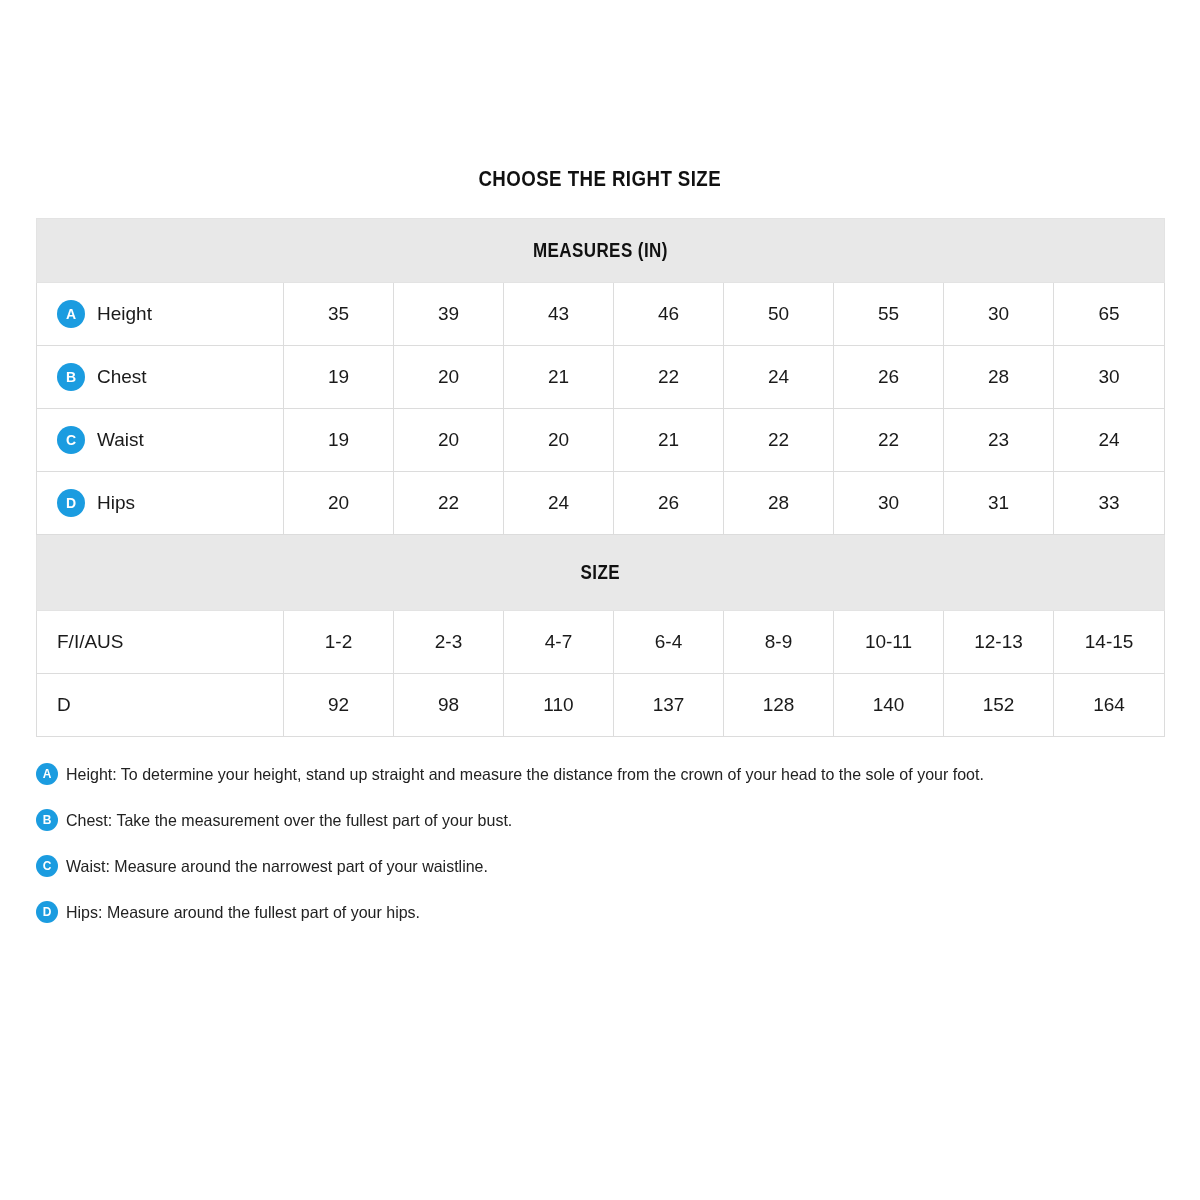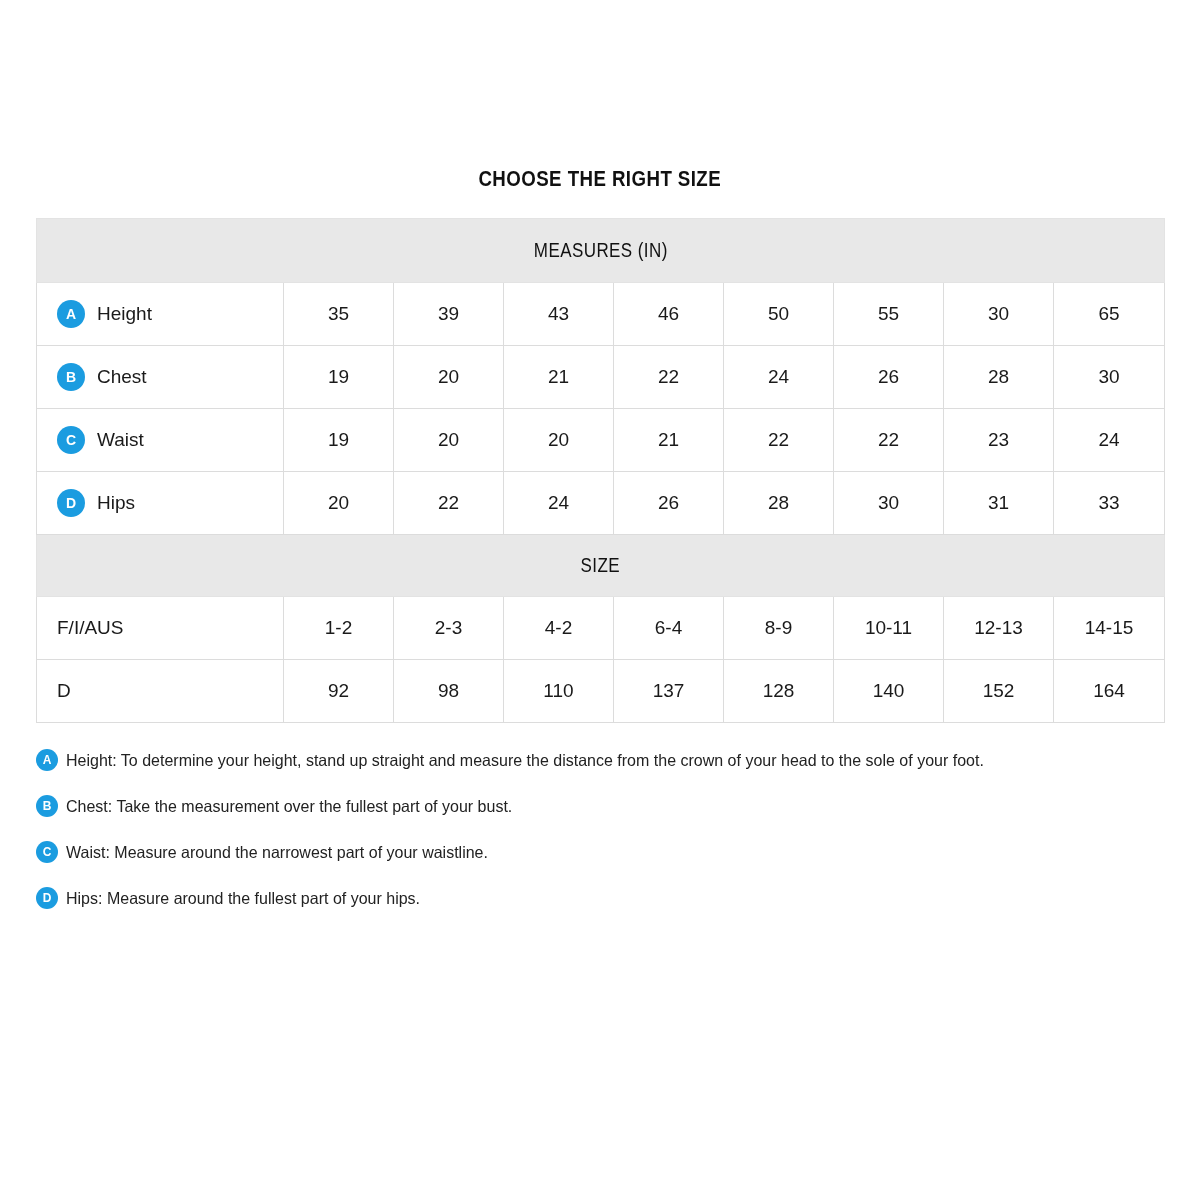--- a/index.html
+++ b/index.html
@@ -29,21 +29,21 @@
   table.size-chart {
     width: 1128px;
     margin: 26px 36px 0 36px;
     border-collapse: collapse;
     table-layout: fixed;
   }
   .size-chart th.band {
     background: #e8e8e8;
     height: 64px;
     font-size: 20px;
-    font-weight: normal;
+    font-weight: bold;
     color: #111111;
     text-align: center;
     border: 1px solid #e3e3e3;
     margin-top: 20px;
   }
   .size-chart td {
     height: 63px;
     border: 1px solid #dcdcdc;
     font-size: 19px;
     font-weight: 400;
@@ -185,30 +185,30 @@
         <td>22</td>
         <td>24</td>
         <td>26</td>
         <td>28</td>
         <td>30</td>
         <td>31</td>
         <td>33</td>
       </tr>
 
       <tr>
-        <th class="band" colspan="9" style="height:62px">
+        <th class="band" colspan="9" style="height:76px">
           <span class="condensed">SIZE</span>
         </th>
       </tr>
 
       <tr>
         <td class="label-cell">F/I/AUS</td>
         <td>1-2</td>
         <td>2-3</td>
-        <td>4-2</td>
+        <td>4-7</td>
         <td>6-4</td>
         <td>8-9</td>
         <td>10-11</td>
         <td>12-13</td>
         <td>14-15</td>
       </tr>
 
 
 
       <tr>

